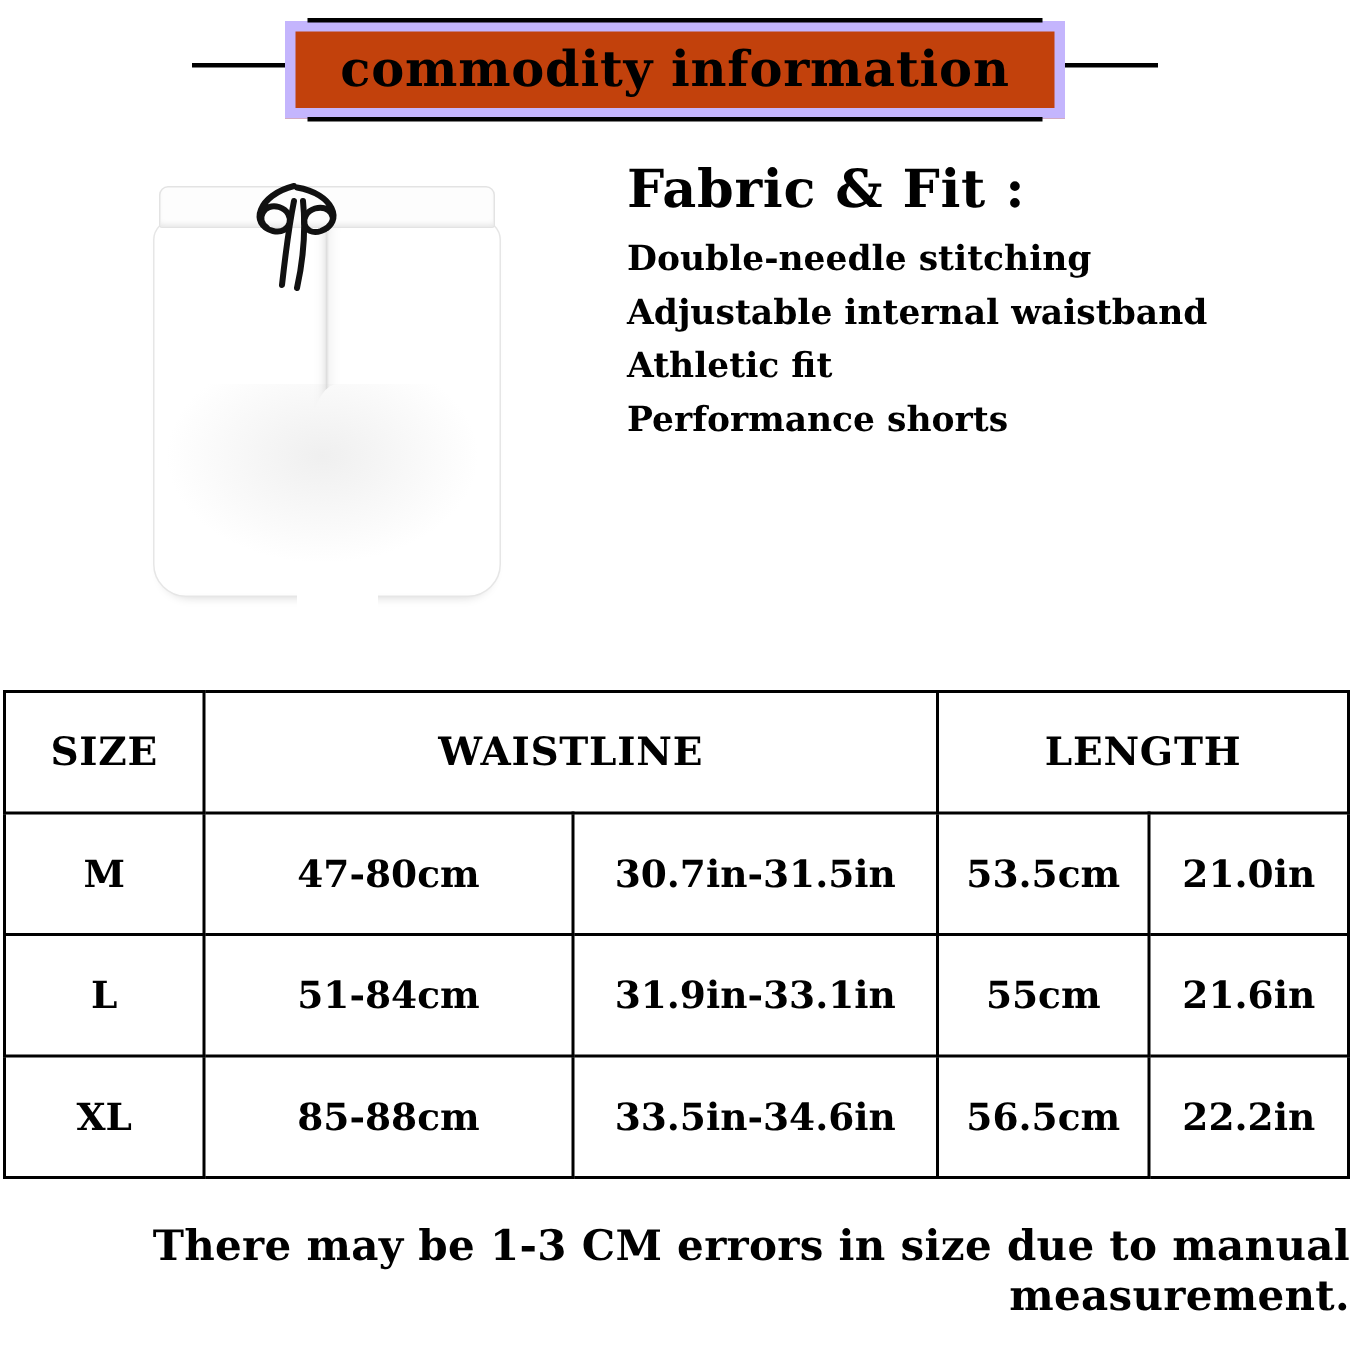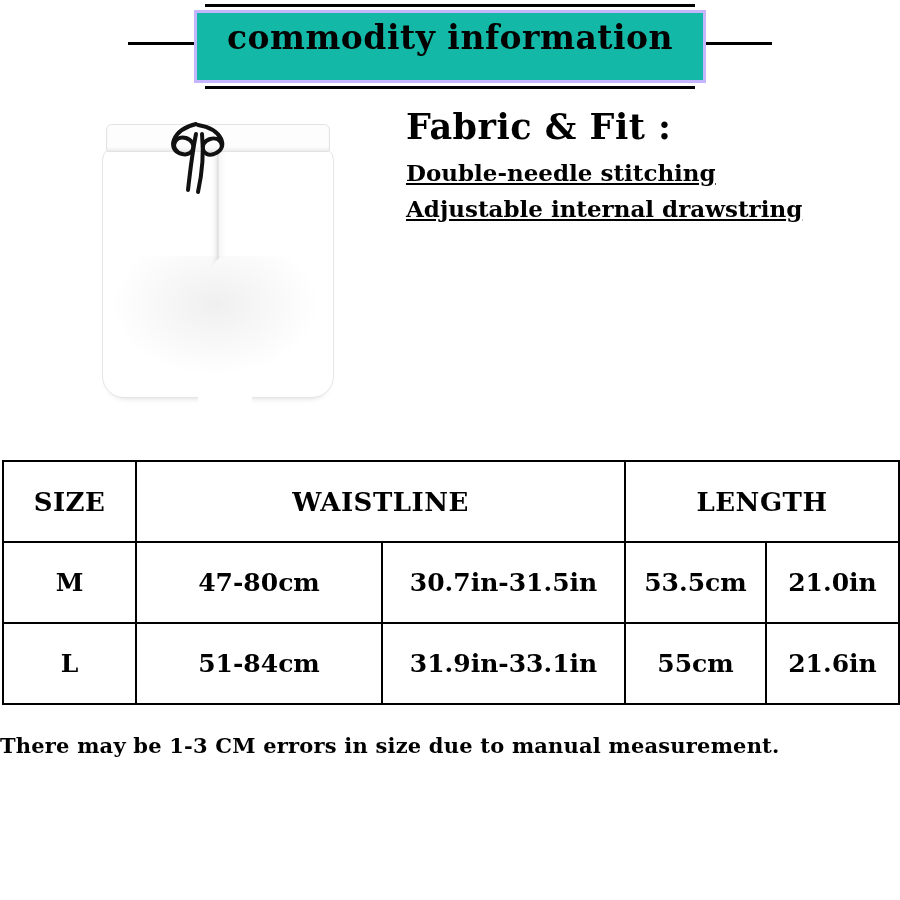--- a/index.html
+++ b/index.html
@@ -28,23 +28,23 @@
     position: absolute;
     top: 42px;
     height: 3px;
     background: #000;
   }
   .header-rule.left  { left: 128px; width: 118px; }
   .header-rule.right { right: 128px; width: 118px; }
 
   .header-box {
     position: relative;
-    border: 3px solid #c4b5fd;
-    padding: 8px 30px 26px 30px;
-    background: #14b8a6;
+    border: 7px solid #c4b5fd;
+    padding: 8px 30px 10px 30px;
+    background: #c2410c;
     z-index: 2;
   }
   .header-box::before {
     content: "";
     position: absolute;
     left: 8px;
     right: 8px;
     top: -9px;
     height: 3px;
     background: #000;
@@ -66,20 +66,21 @@
     letter-spacing: 0.5px;
     white-space: nowrap;
   }
 
   
   .mid {
     display: flex;
     height: 352px;
     padding: 0 2px;
     box-sizing: border-box;
+    gap: 12px;
   }
   .mid-left {
     width: 396px;
     position: relative;
     flex: none;
   }
   .mid-right {
     flex: 1;
     padding-top: 14px;
     padding-right: 12px;
@@ -95,21 +96,20 @@
     list-style: none;
     margin: 0;
     padding: 0 0 0 8px;
   }
   .fabric-list li {
     font-family: "DejaVu Serif", serif;
     font-weight: bold;
     font-size: 23px;
     line-height: 1.55;
     white-space: nowrap;
-    text-decoration: underline;
   }
 
   
   .shorts {
     position: absolute;
     left: 78px;
     top: 14px;
     width: 290px;
     height: 300px;
   }
@@ -204,24 +204,24 @@
     font-size: 26px;
     letter-spacing: 0.5px;
   }
   col.c-size   { width: 133px; }
   col.c-wcm    { width: 246px; }
   col.c-win    { width: 243px; }
   col.c-lcm    { width: 141px; }
   col.c-lin    { width: 133px; }
 
   .footnote {
-    text-align: left;
-    font-family: "DejaVu Serif", serif;
-    font-weight: bold;
-    font-size: 21px;
+    text-align: right;
+    font-family: "DejaVu Serif", serif;
+    font-weight: bold;
+    font-size: 28px;
     padding-top: 12px;
     letter-spacing: 0.2px;
   }
 </style>
 </head>
 <body>
 
 <div class="header">
   <div class="header-rule left"></div>
   <div class="header-rule right"></div>
@@ -247,21 +247,23 @@
           <path d="M44 18 C46 38, 44 58, 40 76" fill="none" stroke="#111" stroke-width="4" stroke-linecap="round"></path>
         </svg>
       </div>
     </div>
   </div>
 
   <div class="mid-right">
     <div class="fabric-heading">Fabric &amp; Fit :</div>
     <ul class="fabric-list">
       <li>Double-needle stitching</li>
-      <li>Adjustable internal drawstring</li>
+      <li>Adjustable internal waistband</li>
+      <li>Athletic fit</li>
+      <li>Performance shorts</li>
     </ul>
   </div>
 </div>
 
 <div class="table-wrap">
   <table class="size-table">
     <colgroup>
       <col class="c-size">
         <col class="c-wcm">
         <col class="c-win">
@@ -283,17 +285,24 @@
         <td>53.5cm</td>
         <td>21.0in</td>
       </tr>
       <tr>
         <td>L</td>
         <td>51-84cm</td>
         <td>31.9in-33.1in</td>
         <td>55cm</td>
         <td>21.6in</td>
       </tr>
+      <tr>
+        <td>XL</td>
+        <td>85-88cm</td>
+        <td>33.5in-34.6in</td>
+        <td>56.5cm</td>
+        <td>22.2in</td>
+      </tr>
     </tbody>
   </table>
 </div>
 
 <div class="footnote">There may be 1-3 CM errors in size due to manual measurement.</div>
 
 </body></html>

